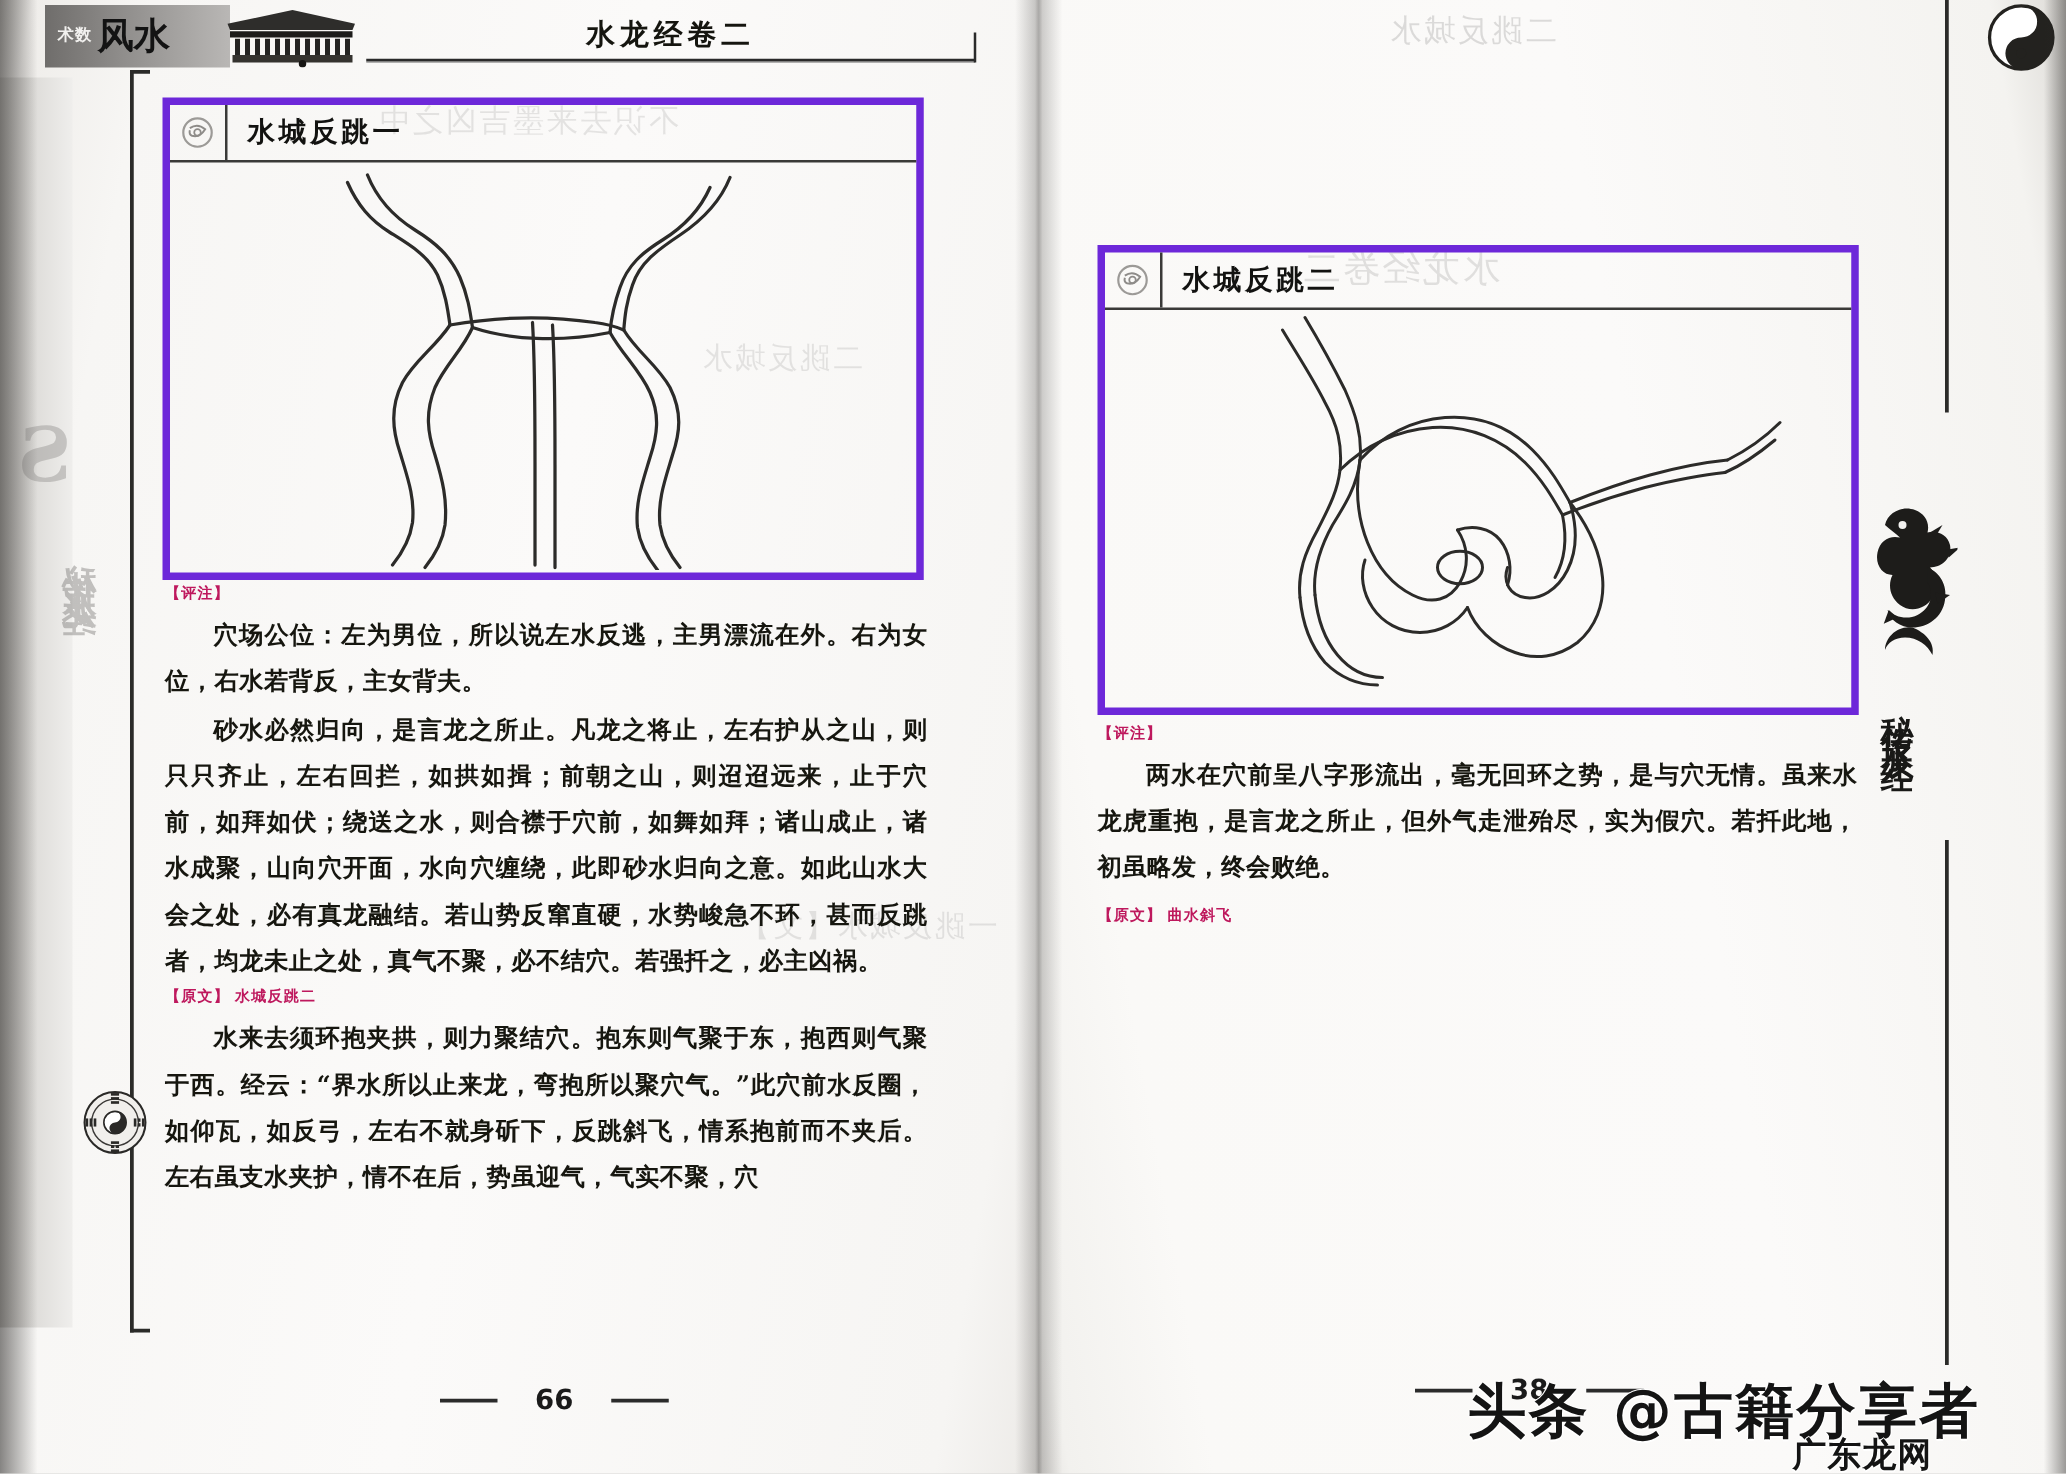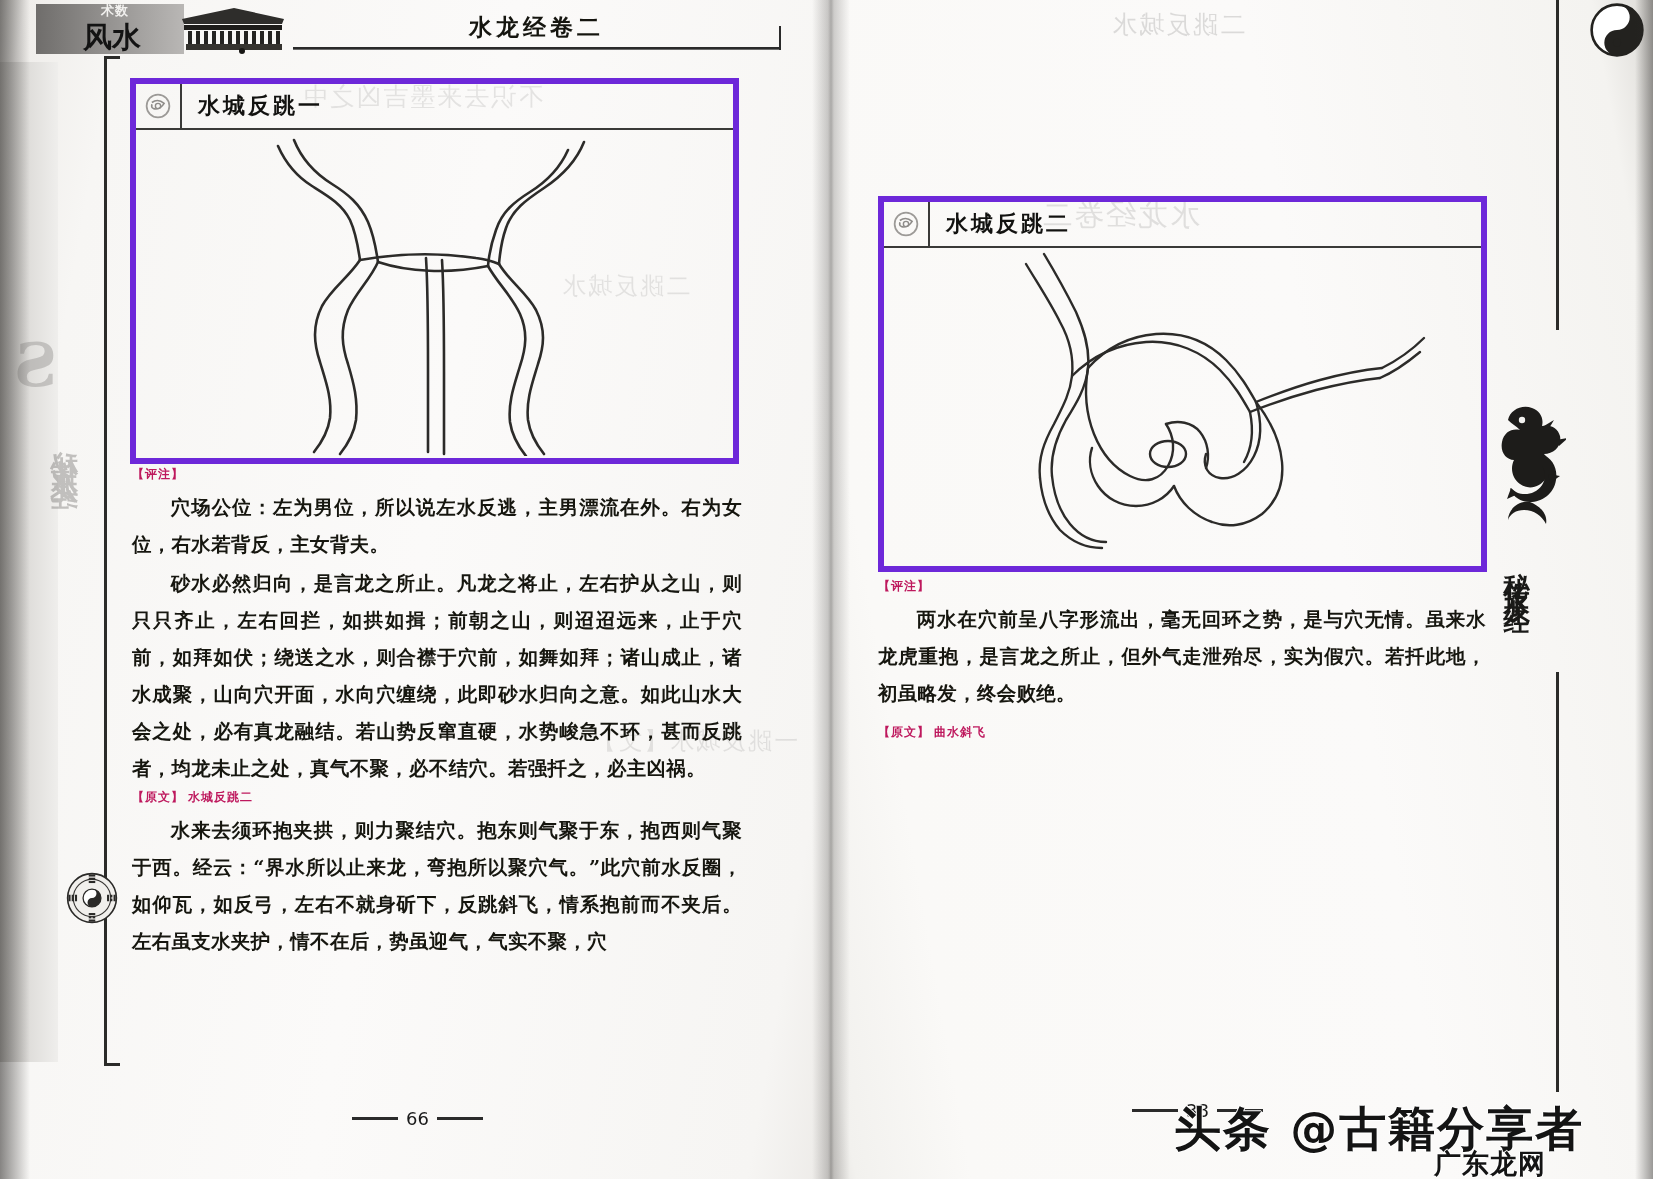--- a/index.html
+++ b/index.html
@@ -22,21 +22,21 @@
 
   
   .ghost{position:absolute;color:#000;opacity:.085;transform:scaleX(-1);
     font-family:"DejaVu Sans",sans-serif;pointer-events:none;white-space:nowrap;
     letter-spacing:2px;}
 
   
   .hdr{position:absolute;left:28px;top:4px;width:760px;height:52px;}
   .hdr-logo{position:absolute;left:8px;top:0;width:148px;height:50px;
     background:linear-gradient(90deg,#6f6d6b 0%,#8e8c8a 40%,#b9b7b5 100%);
-    display:flex;align-items:center;flex-direction:column;}
+    display:flex;align-items:center;}
   .hdr-logo .sm{color:#f2f1ef;font-size:13px;font-weight:bold;margin-left:10px;
     line-height:1.05;letter-spacing:1px;}
   .hdr-logo .bg{color:#131313;font-size:29px;font-weight:bold;margin-left:4px;
     font-family:"DejaVu Serif","Liberation Serif",serif;}
   .hdr-roof{position:absolute;left:150px;top:2px;width:110px;height:48px;}
   .hdr-rule{position:absolute;left:265px;top:43px;width:487px;height:2px;background:#2a2a2a;}
   .hdr-rule2{position:absolute;left:265px;top:45px;width:487px;height:1px;background:#6b6b6b;}
   .hdr-tick{position:absolute;left:751px;top:22px;width:2px;height:24px;background:#2a2a2a;}
   .hdr-title{position:absolute;left:265px;top:8px;width:487px;text-align:center;
     font-size:23px;font-weight:bold;color:#15150f;letter-spacing:4px;
@@ -55,22 +55,22 @@
   .col{position:absolute;}
   .h-sec{font-size:12px;font-weight:bold;color:#be185d;letter-spacing:1px;
     font-family:"DejaVu Sans",sans-serif;margin:0 0 6px 0;}
   .h-sec .title{margin-left:4px;}
   .para{font-size:19.4px;line-height:37px;color:#16160f;text-align:justify;
     text-justify:inter-character;font-family:"DejaVu Serif","Liberation Serif",serif;
     margin:0 0 2px 0;text-indent:2em;letter-spacing:.4px;font-weight:600;}
   .para.noind{text-indent:0;}
 
   
-  .pgnum{position:absolute;display:flex;align-items:center;gap:8px;
-    font-size:18px;font-weight:normal;color:#1a1a1a;font-family:"DejaVu Sans",sans-serif;}
+  .pgnum{position:absolute;display:flex;align-items:center;gap:30px;
+    font-size:22px;font-weight:bold;color:#1a1a1a;font-family:"DejaVu Sans",sans-serif;}
   .pgnum .dash{display:block;width:46px;height:3px;background:#2b2b2b;}
 
   
   .side-left{position:absolute;left:0;top:62px;width:58px;height:1000px;
     background:linear-gradient(90deg,#cfcdc9,#efeeec);}
   .side-vert{position:absolute;writing-mode:vertical-rl;text-orientation:upright;
     font-size:26px;font-weight:bold;letter-spacing:9px;color:#191917;
     font-family:"DejaVu Sans",sans-serif;}
   .side-ghost{position:absolute;writing-mode:vertical-rl;text-orientation:upright;
     font-size:27px;font-weight:bold;letter-spacing:8px;color:#5e5c5a;opacity:.35;

